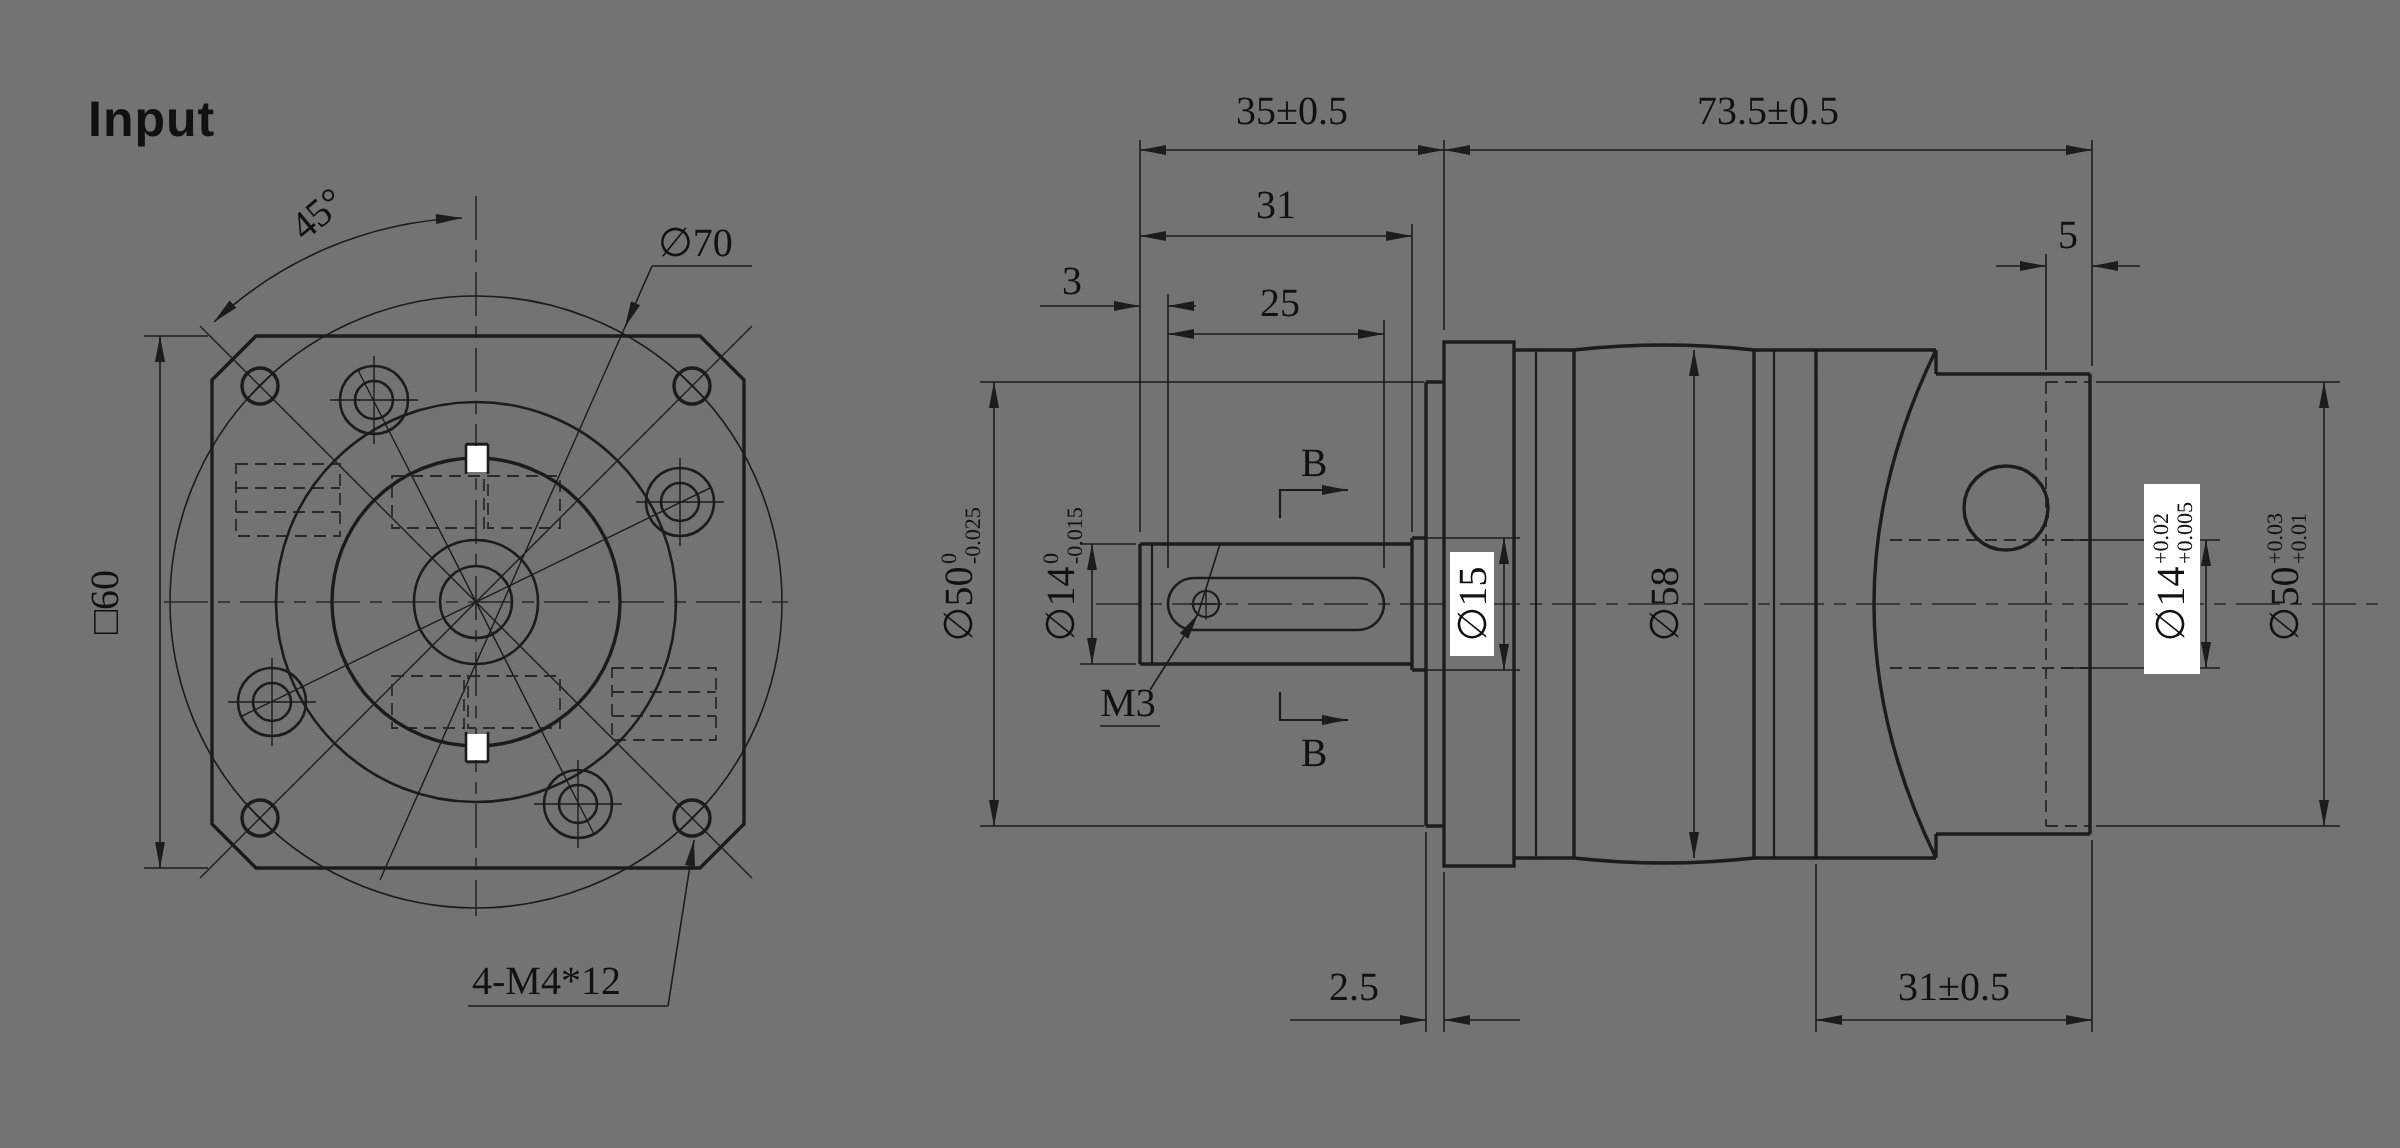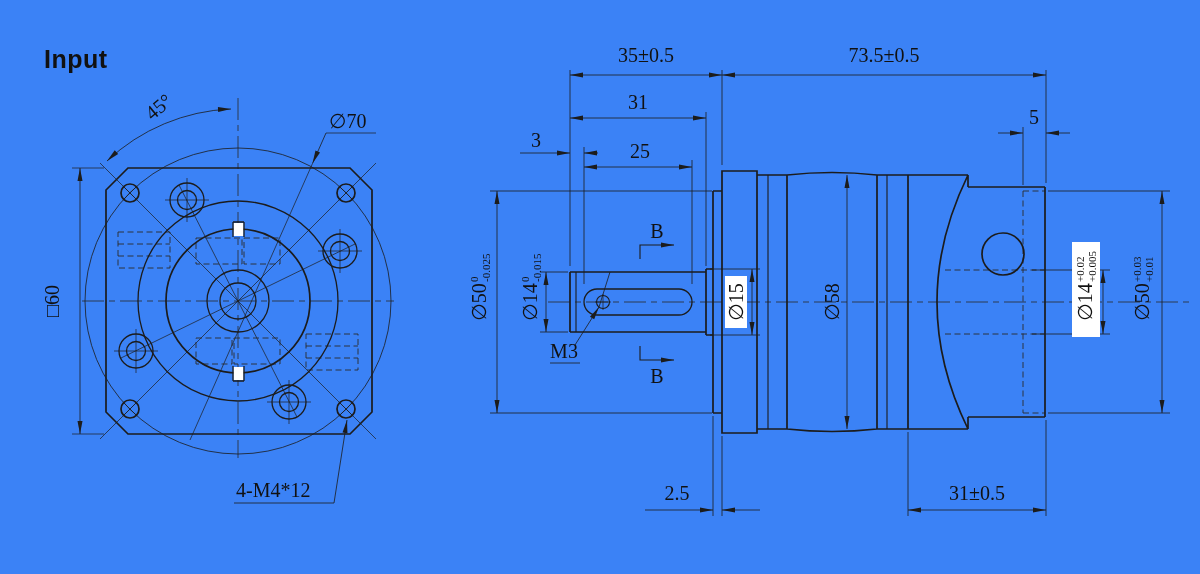--- a/index.html
+++ b/index.html
@@ -1,16 +1,16 @@
 <!DOCTYPE html>
 <html><head>
 <meta charset="utf-8">
 <style>
   html,body{margin:0;padding:0;background:#ffffff;}
-  .canvas{position:relative;width:1200px;height:574px;background:#3b82f6;overflow:hidden;}
+  .canvas{position:relative;width:1200px;height:574px;background:#737373;overflow:hidden;}
   svg{display:block;}
   .ln{stroke:#1c1c1c;fill:none;stroke-linecap:butt;}
   .w16{stroke-width:1.7;}
   .w13{stroke-width:1.3;}
   .w11{stroke-width:1.1;}
   .w08{stroke-width:0.8;}
   .w07{stroke-width:0.7;}
   .hid{stroke:#2a2a2a;fill:none;stroke-width:0.9;stroke-dasharray:6 3.5;}
   .cl{stroke:#2a2a2a;fill:none;stroke-width:0.8;stroke-dasharray:22 5 6 5;}
   .halo{fill:#ffffff;stroke:none;}

